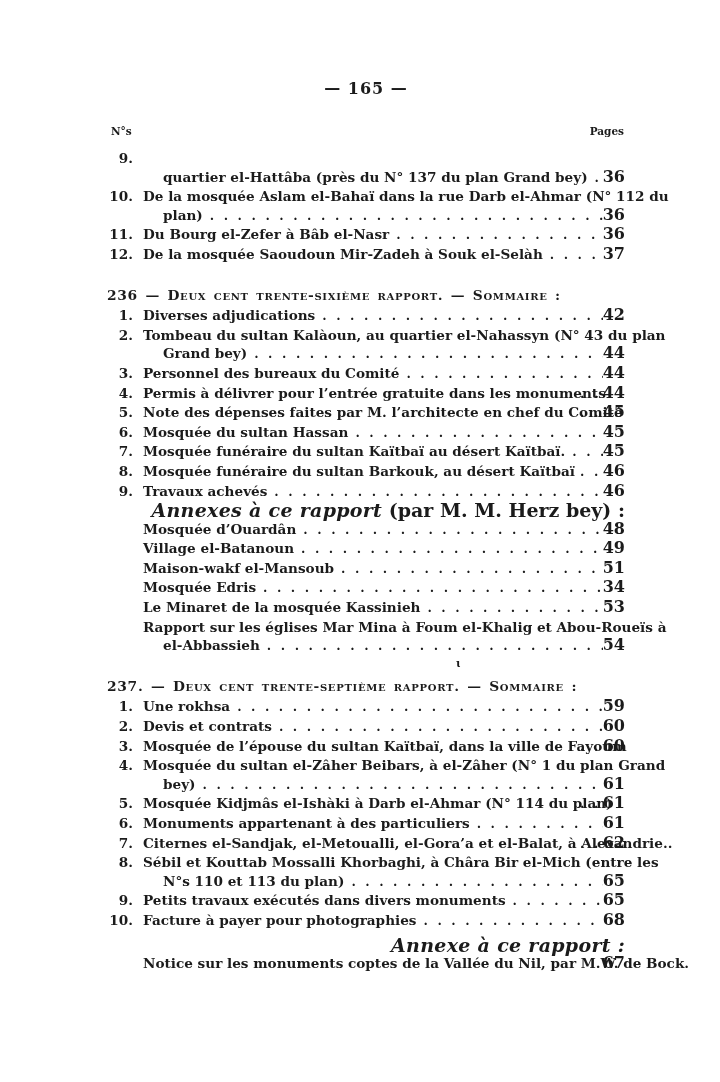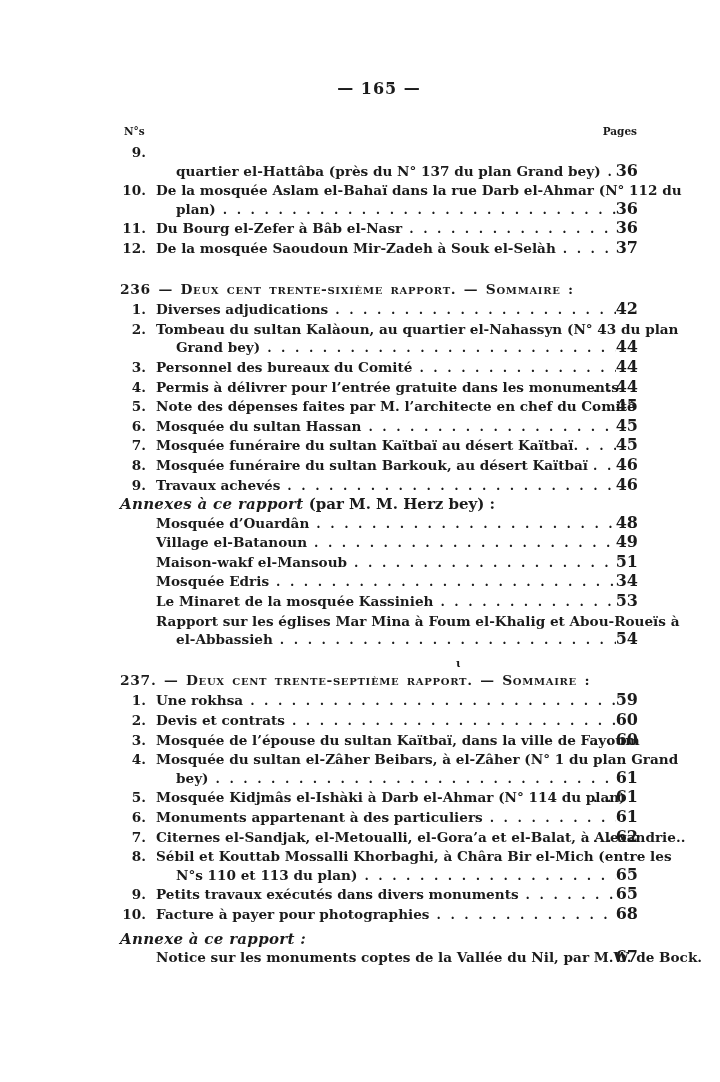--- a/index.html
+++ b/index.html
@@ -5,39 +5,39 @@
   html,body { margin:0; padding:0; background:#ffffff; }
   .page {
     position:relative;
     width:720px; height:1082px;
     background:#ffffff;
     font-family:"DejaVu Serif","Liberation Serif",serif;
     font-weight:700;
     color:#1b1b1b;
     overflow:hidden;
   }
-  .content { position:absolute; left:120px; top:78px; width:518px; }
+  .content { position:absolute; left:107px; top:78px; width:518px; }
   .page-head { text-align:center; font-size:16px; line-height:22px; letter-spacing:1px; }
   .cols { display:flex; justify-content:space-between; align-items:flex-end;
-          font-size:10.5px; line-height:13px; margin-top:25px; margin-bottom:5px; }
+          font-size:10.5px; line-height:13px; margin-top:25px; margin-bottom:11px; }
   .col-no { padding-left:4px; }
   .col-pg { padding-right:1px;text-align:right; }
   .toc-row { display:flex; align-items:baseline; font-size:13.6px; line-height:18.6px; }
   .num { flex:none; width:26px; text-align:right; margin-right:10px; }
   .txt { flex:none; max-width:430px; white-space:nowrap; }
   .txt.cont { padding-left:20px; }
   .leader { flex:1 1 auto; overflow:hidden; white-space:nowrap;
             letter-spacing:2.6px; padding:0 5px 0 7px; font-size:12.5px; }
   .leader::after { content:". . . . . . . . . . . . . . . . . . . . . . . . . . . . . . . . . . . . . . . . . . . . . . . . . . . . . . . . . . . ."; }
   .leader.blank::after { content:""; }
   .pg { flex:none; min-width:20px; text-align:right; font-size:16px; }
   .sec-head { text-align:left; font-size:13.8px; line-height:18.6px;
               font-variant:small-caps; letter-spacing:0.7px; word-spacing:2px;
               margin:21px 0 2px 0; }
-  .sub-head { text-align:left; font-size:15px; line-height:18.6px; }
+  .sub-head { text-align:right; font-size:19px; line-height:18.6px; }
   .sub-head.spaced { margin-top:5px; }
   .sub-head i { letter-spacing:0.3px; }
   .mark { position:absolute; left:456px; top:657px; font-size:11px; }
 </style>
 </head>
 <body>
 
 <div class="page">
   <div class="content">
     <div class="page-head">— 165 —</div>

